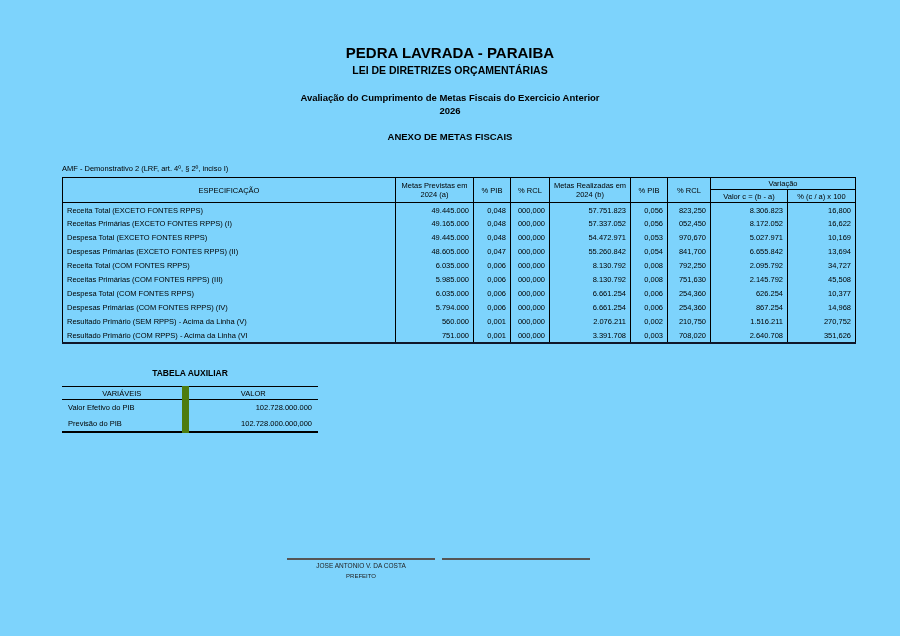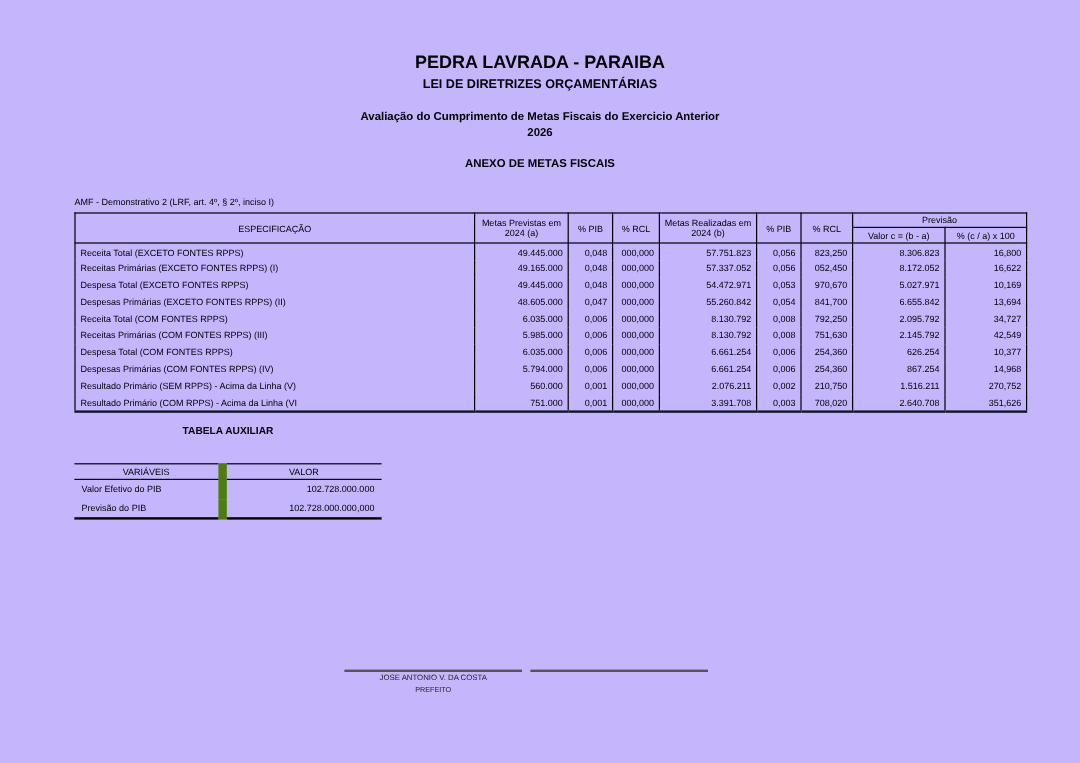--- a/index.html
+++ b/index.html
@@ -1,18 +1,18 @@
 <!DOCTYPE html>
 <html><head>
 <meta charset="utf-8">
 <style>
   * { margin:0; padding:0; box-sizing:border-box; }
   html,body { background:#e8e8e8; }
   .page {
-    position:relative; width:900px; height:636px; background:#c4b5fd;
+    position:relative; width:900px; height:636px; background:#7dd3fc;
     font-family:"Liberation Sans", sans-serif; color:#000; margin:0 auto;
     overflow:hidden;
   }
   .center { text-align:center; width:100%; position:absolute; left:0; }
   .title   { top:44px;  font-size:15px;   font-weight:bold; }
   .subtitle{ top:64px;  font-size:10.5px; font-weight:bold; }
   .report-title { top:92px;  font-size:9.5px; font-weight:bold; }
   .year    { top:105px; font-size:9.5px; font-weight:bold;text-align:center; }
   .annex   { top:131px; font-size:9.5px; font-weight:bold; }
   .amf-note{ position:absolute; left:62px; top:164px; font-size:7.5px; }
@@ -25,21 +25,21 @@
     border-left:1px solid #000; border-right:1px solid #000;
     font-size:7.5px; font-weight:normal; overflow:hidden; white-space:nowrap;
   }
   .main-table thead th { border-top:1px solid #000; border-bottom:1px solid #000;
     text-align:center; white-space:normal; line-height:1.25; padding:1px 2px; }
   .main-table thead tr.sub th { height:13px; }
   .main-table tbody td { height:14px; padding:0 4px; }
   .main-table tbody tr:last-child td { border-bottom:2px solid #0f172a; }
   td.label { text-align:left; }
   td.num   { text-align:right; }
-  .aux-title { position:absolute; left:62px; width:256px; top:354px;
+  .aux-title { position:absolute; left:62px; width:256px; top:368px;
     text-align:center; font-size:8.5px; font-weight:bold; }
   .aux-table-wrap { position:absolute; left:62px; top:386px; }
   .aux-table { width:256px; }
   .aux-table th { border-top:1px solid #000; border-bottom:1px solid #000;
     font-size:7.5px; font-weight:normal; text-align:center; height:13px; }
   .aux-table th:first-child, .aux-table td:first-child { border-right:7px solid #4d7c0f; width:123px; }
   .aux-table td { font-size:7.5px; height:16px; padding:0 6px; }
   .aux-table tbody tr:last-child td { border-bottom:2px solid #000; }
   .sig-line { position:absolute; top:558px; width:148px; border-top:2px solid #555; }
   .sig-line-1 { left:287px; }
@@ -76,21 +76,21 @@
       </colgroup>
       <thead>
         <tr>
           <th rowspan="2">ESPECIFICAÇÃO</th>
           <th rowspan="2">Metas Previstas em 2024 (a)</th>
           <th rowspan="2">% PIB</th>
           <th rowspan="2">% RCL</th>
           <th rowspan="2">Metas Realizadas em 2024 (b)</th>
           <th rowspan="2">% PIB</th>
           <th rowspan="2">% RCL</th>
-          <th colspan="2">Previsão</th>
+          <th colspan="2">Variação</th>
         </tr>
         <tr class="sub">
           <th>Valor c = (b - a)</th>
           <th>% (c / a) x 100</th>
         </tr>
       </thead>
       <tbody id="main-tbody">
           <tr>
             <td class="label">Receita Total (EXCETO FONTES RPPS)</td>
             <td class="num">49.445.000</td>
@@ -148,21 +148,21 @@
           </tr>
           <tr>
             <td class="label">Receitas Primárias (COM FONTES RPPS) (III)</td>
             <td class="num">5.985.000</td>
             <td class="num">0,006</td>
             <td class="num">000,000</td>
             <td class="num">8.130.792</td>
             <td class="num">0,008</td>
             <td class="num">751,630</td>
             <td class="num">2.145.792</td>
-            <td class="num">42,549</td>
+            <td class="num">45,508</td>
           </tr>
           <tr>
             <td class="label">Despesa Total (COM FONTES RPPS)</td>
             <td class="num">6.035.000</td>
             <td class="num">0,006</td>
             <td class="num">000,000</td>
             <td class="num">6.661.254</td>
             <td class="num">0,006</td>
             <td class="num">254,360</td>
             <td class="num">626.254</td>

